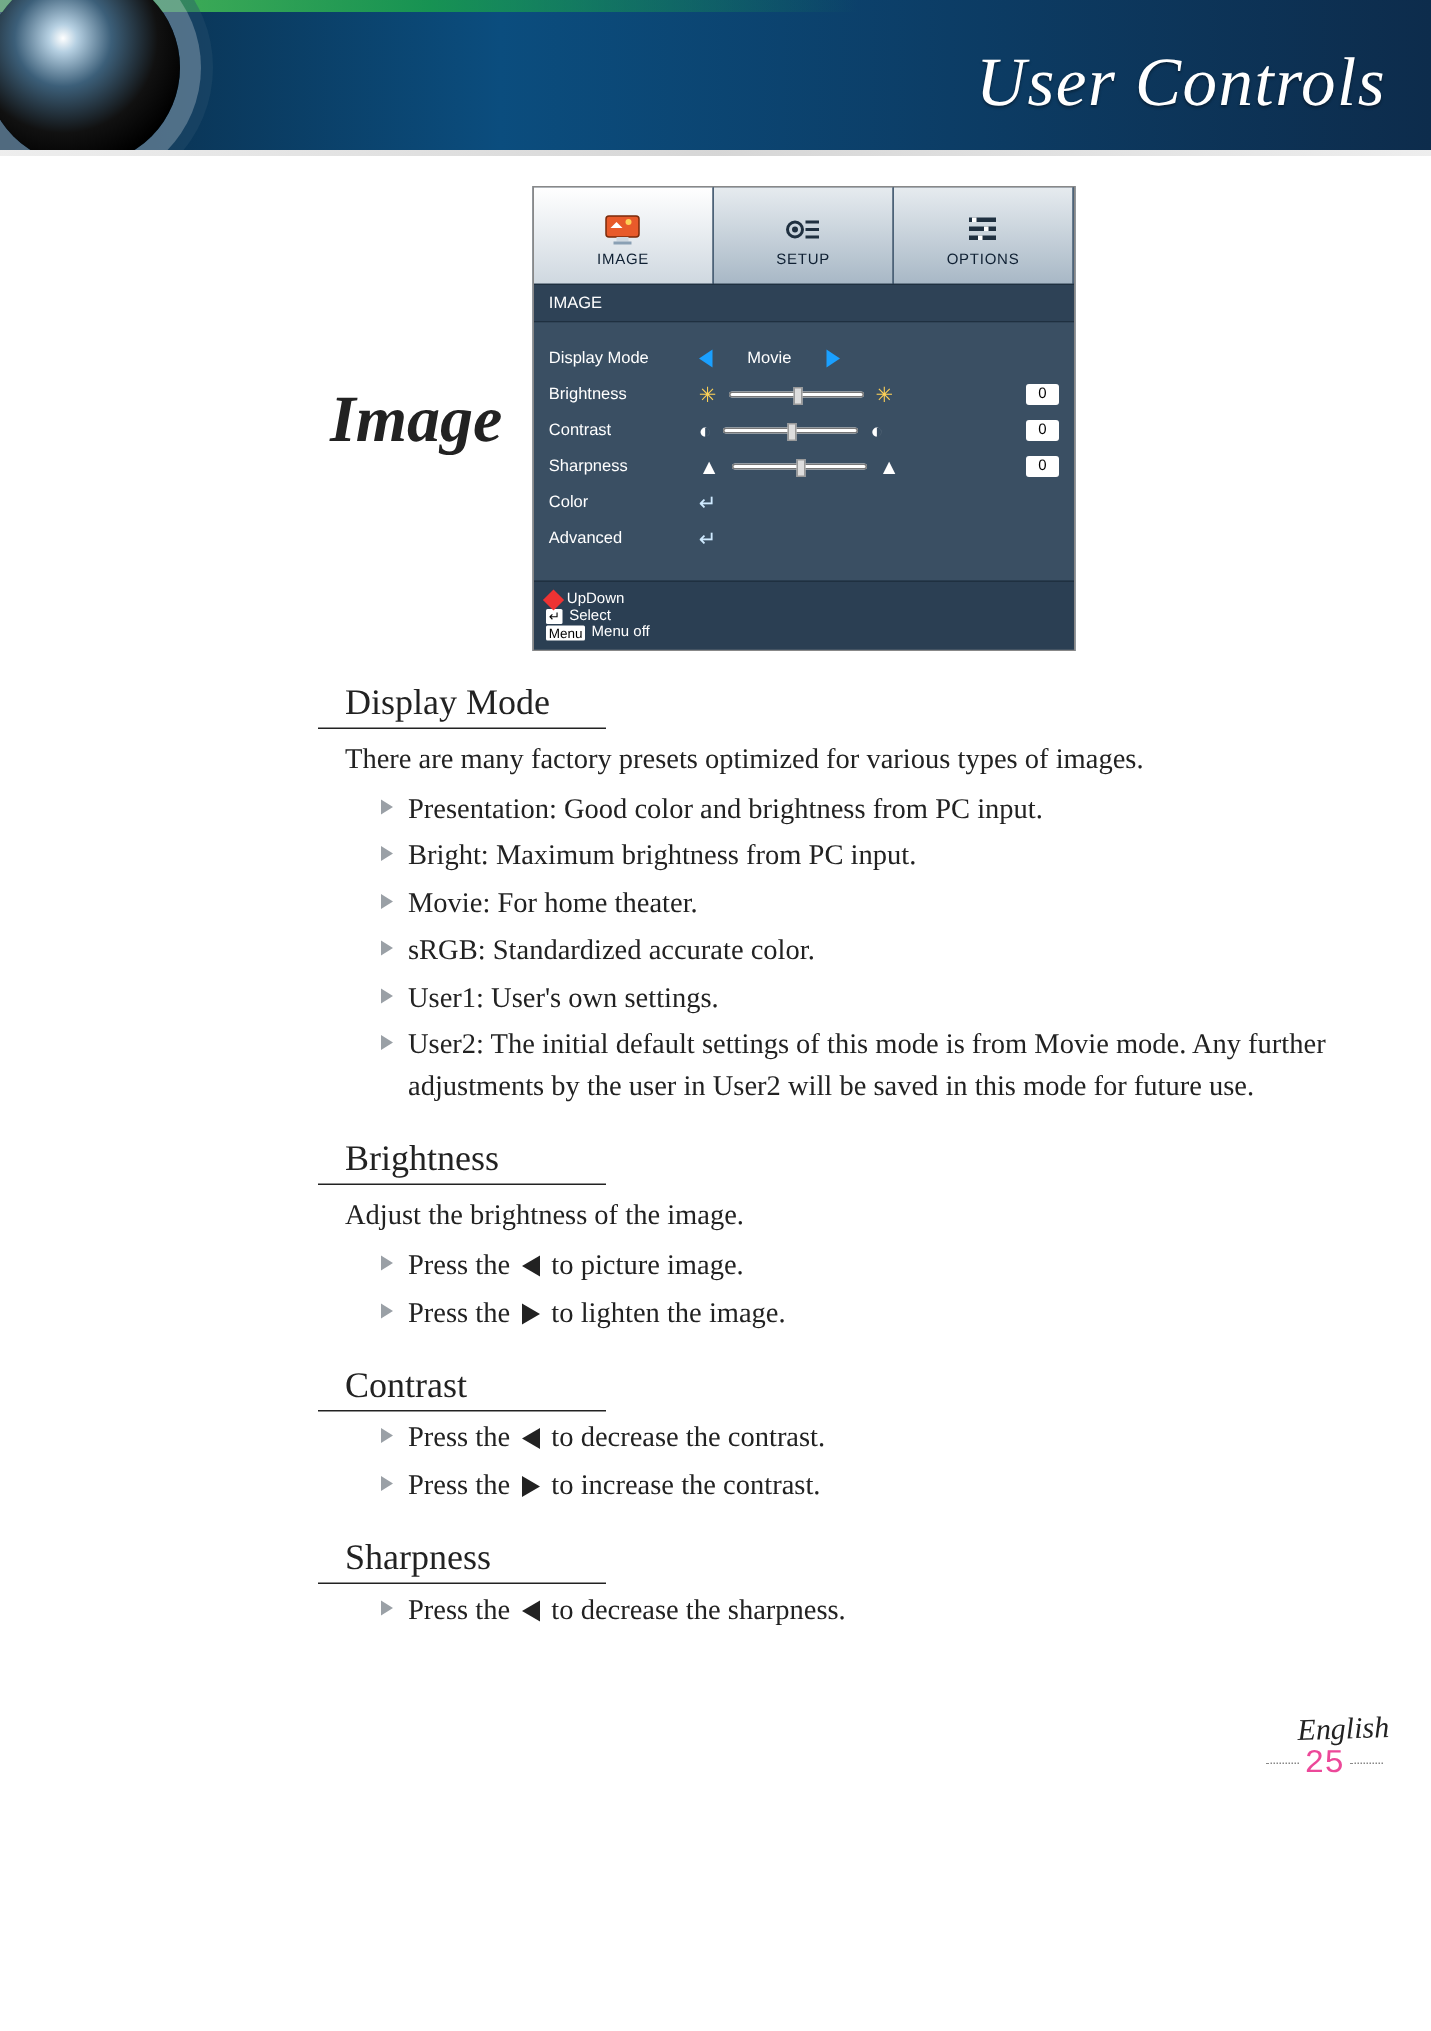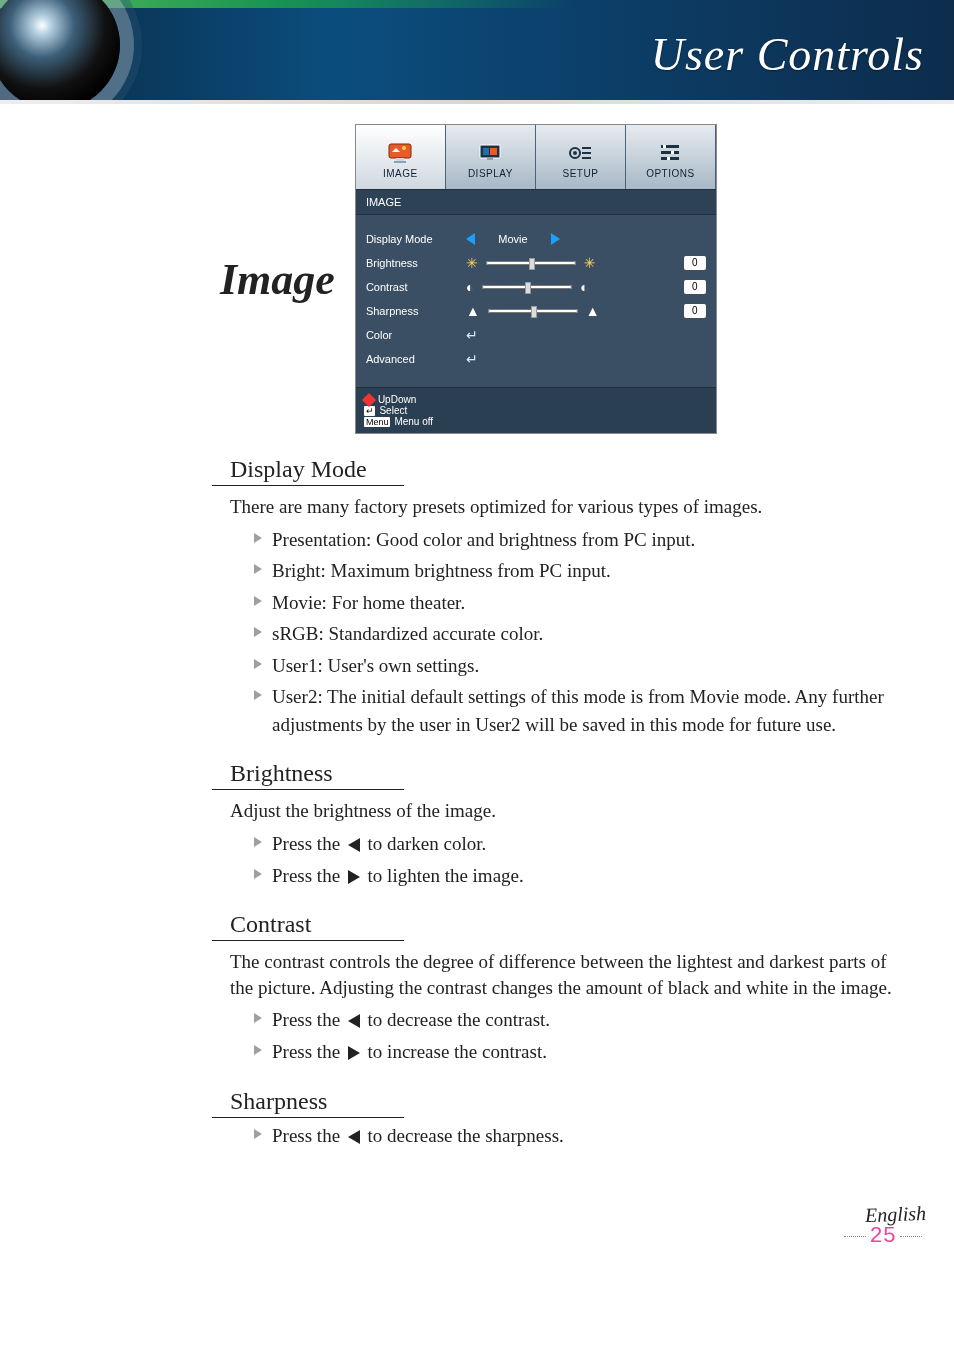--- a/index.html
+++ b/index.html
@@ -256,31 +256,20 @@
           <div class="ticon">
             <svg width="26" height="22" viewBox="0 0 26 22">
                 <rect x="2" y="2" width="22" height="14" rx="2" fill="#e85a2a" stroke="#7a2a0a"></rect>
                 <rect x="9" y="16" width="8" height="3" fill="#cfd8e0"></rect>
                 <rect x="7" y="19" width="12" height="2" fill="#8aa0b4"></rect>
                 <path d="M5 10 L9 6 L13 10 Z" fill="#fff"></path>
                 <circle cx="17" cy="6" r="2" fill="#ffd257"></circle>
               </svg>
           </div>
           <div class="tlabel">IMAGE</div>
-        </div>
-        <div class="osd-tab">
-          <div class="ticon">
-            <svg width="26" height="22" viewBox="0 0 26 22">
-                <rect x="3" y="3" width="20" height="13" rx="1" fill="#1f3040" stroke="#fff"></rect>
-                <rect x="6" y="6" width="6" height="7" fill="#2b6aa8"></rect>
-                <rect x="13" y="6" width="7" height="7" fill="#e85a2a"></rect>
-                <rect x="10" y="16" width="6" height="2" fill="#8aa0b4"></rect>
-              </svg>
-          </div>
-          <div class="tlabel">DISPLAY</div>
         </div>
         <div class="osd-tab">
           <div class="ticon">
             <svg width="26" height="22" viewBox="0 0 26 22">
                 <circle cx="8" cy="11" r="5" fill="none" stroke="#1f3040" stroke-width="2"></circle>
                 <circle cx="8" cy="11" r="2" fill="#1f3040"></circle>
                 <rect x="15" y="5" width="9" height="2" fill="#1f3040"></rect>
                 <rect x="15" y="10" width="9" height="2" fill="#1f3040"></rect>
                 <rect x="15" y="15" width="9" height="2" fill="#1f3040"></rect>
               </svg>
@@ -395,28 +384,27 @@
         <li>sRGB: Standardized accurate color.</li>
         <li>User1: User's own settings.</li>
         <li>User2: The initial default settings of this mode is from Movie mode. Any further adjustments by the user in User2 will be saved in this mode for future use.</li>
       </ul>
     </div>
 
     <div class="sec">
       <div class="sec-heading">Brightness</div>
       <p>Adjust the brightness of the image.</p>
       <ul class="blist">
-        <li><span>Press the </span><span class="inline-tri-l"></span><span> to darken color.</span></li>
+        <li><span>Press the </span><span class="inline-tri-l"></span><span> to picture image.</span></li>
         <li><span>Press the </span><span class="inline-tri-r"></span><span> to lighten the image.</span></li>
       </ul>
     </div>
 
     <div class="sec">
       <div class="sec-heading">Contrast</div>
-      <p>The contrast controls the degree of difference between the lightest and darkest parts of the picture. Adjusting the contrast changes the amount of black and white in the image.</p>
       <ul class="blist">
         <li><span>Press the </span><span class="inline-tri-l"></span><span> to decrease the contrast.</span></li>
         <li><span>Press the </span><span class="inline-tri-r"></span><span> to increase the contrast.</span></li>
       </ul>
     </div>
 
     <div class="sec">
       <div class="sec-heading">Sharpness</div>
       <ul class="blist">
         <li><span>Press the </span><span class="inline-tri-l"></span><span> to decrease the sharpness.</span></li>

